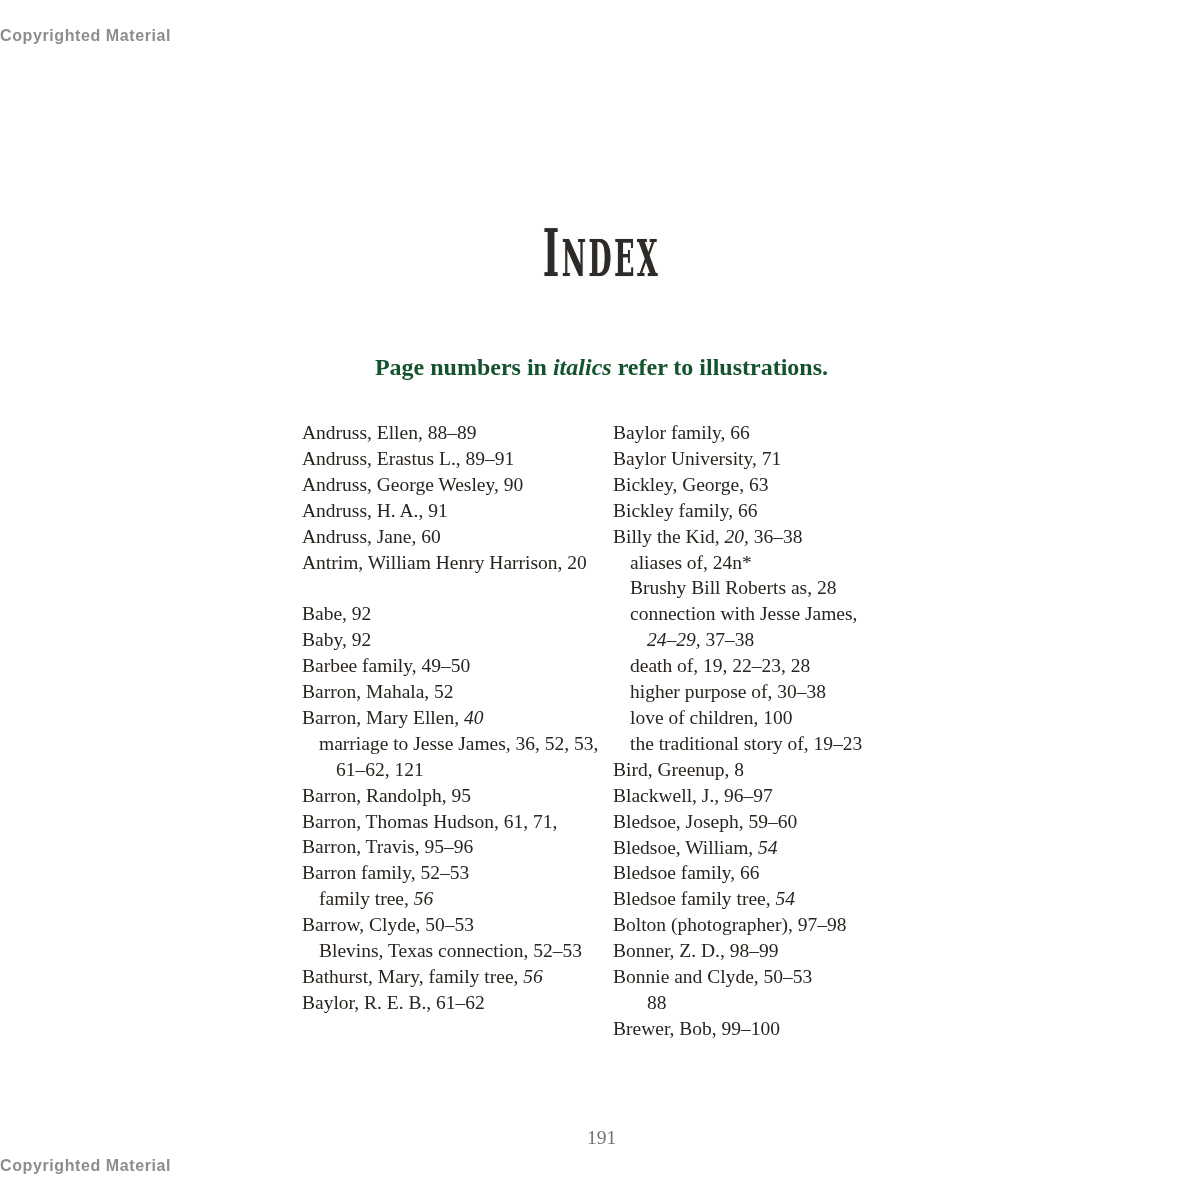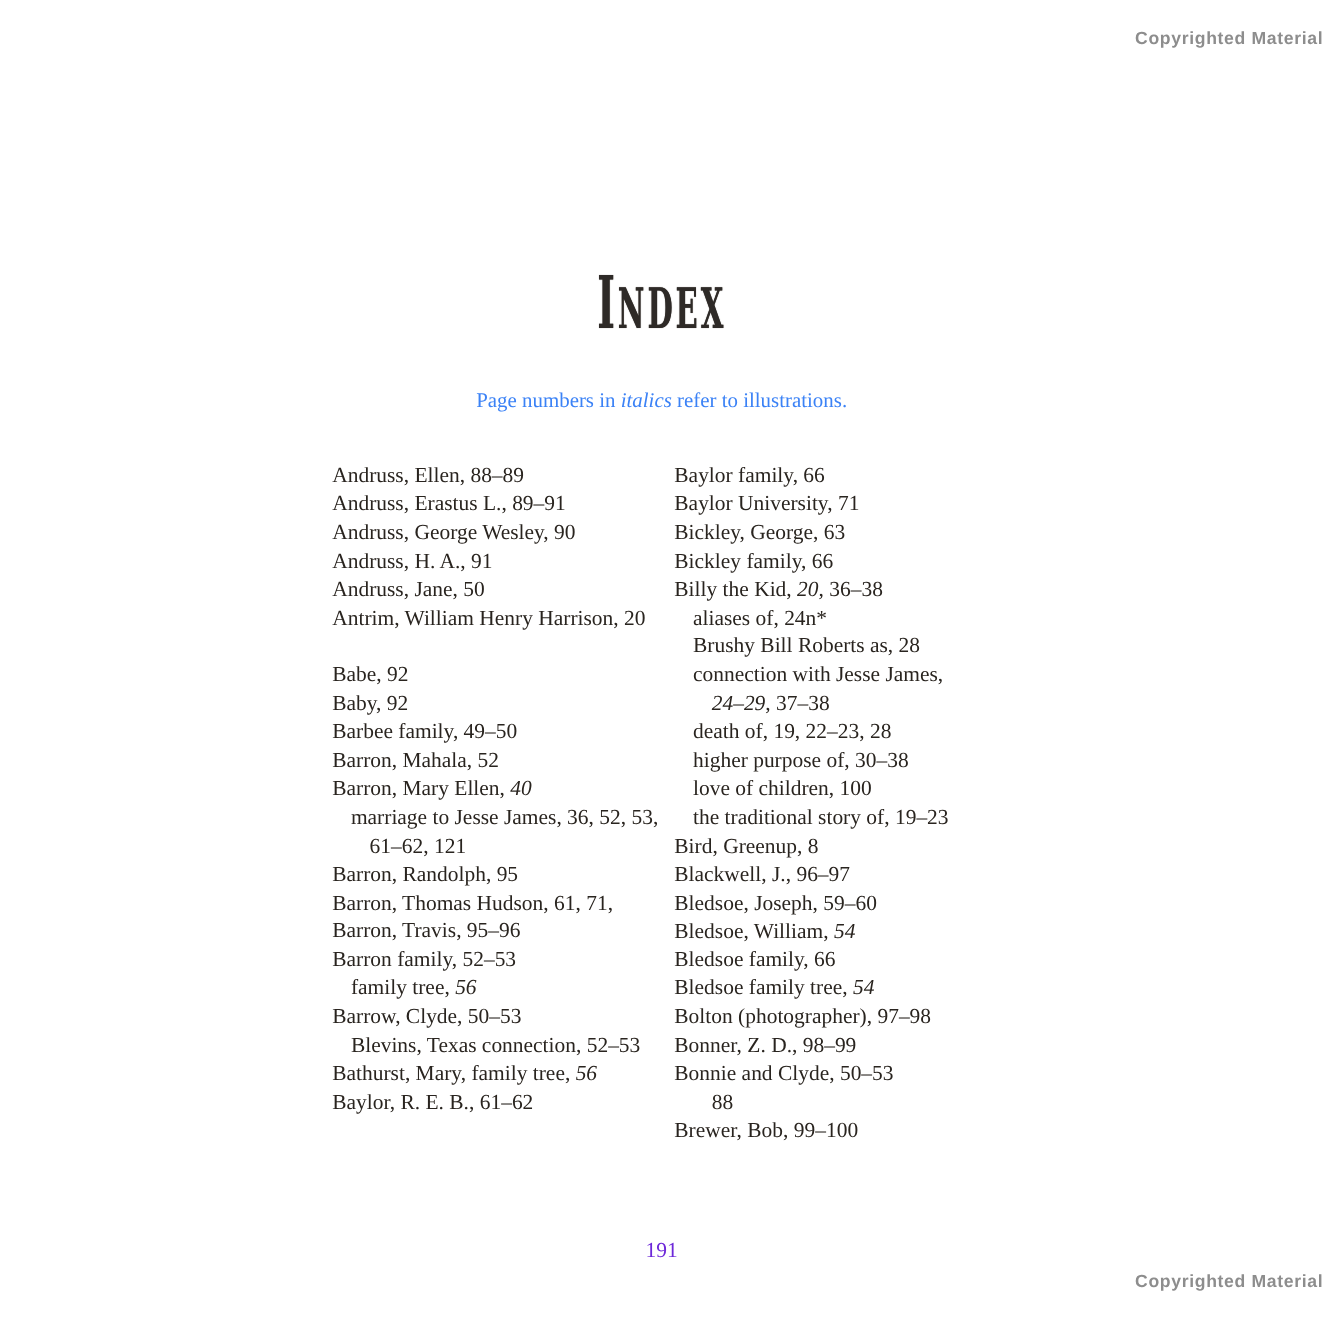--- a/index.html
+++ b/index.html
@@ -11,33 +11,33 @@
     width: 1203px;
     height: 1203px;
     position: relative;
     overflow: hidden;
     font-family: "Liberation Serif", "DejaVu Serif", serif;
     color: #29241f;
   }
   .copyright {
     position: absolute;
     width: 100%;
-    text-align: right;
+    text-align: left;
     font-family: "Liberation Sans", "DejaVu Sans", sans-serif;
     font-weight: bold;
     font-size: 16px;
     letter-spacing: 0.6px;
     color: #8d8d8d;
   }
   .copyright-top { top: 27px; }
   .copyright-bottom { top: 1157px; }
 
   .title-wrap {
     position: absolute;
-    top: 242px;
+    top: 220px;
     width: 100%;
     text-align: center;
   }
   .title-inner {
     display: inline-block;
     transform: scaleX(0.52);
     transform-origin: center top;
     white-space: nowrap;
     font-family: "DejaVu Serif", "Liberation Serif", serif;
     font-weight: bold;
@@ -54,22 +54,23 @@
     font-size: 51px;
     line-height: 1;
     vertical-align: baseline;
   }
 
   .subtitle {
     position: absolute;
     top: 354px;
     width: 100%;
     text-align: center;
-    font-size: 19px;
-    color: #3b82f6;
+    font-size: 24px;
+    color: #14532d;
+    font-weight: bold;
   }
   .subtitle .ital { font-style: italic; }
 
   .columns {
     position: absolute;
     top: 420px;
     left: 302px;
     display: flex;
   }
   .col {
@@ -83,41 +84,41 @@
   .index-entry.indent-2 { padding-left: 34px; }
   .index-spacer { height: 25.9px; }
   .ital { font-style: italic; }
 
   .page-number {
     position: absolute;
     top: 1127px;
     width: 100%;
     text-align: center;
     font-size: 19.5px;
-    color: #6d28d9;
+    color: #737373;
   }
 </style>
 </head>
 <body>
 
 <div class="copyright copyright-top">Copyrighted Material</div>
 
 <div class="title-wrap">
   <span class="title-inner"><span class="title-initial">I</span><span class="title-rest">NDEX</span></span>
 </div>
 
 <div class="subtitle"><span>Page numbers in </span><span class="ital">italics</span><span> refer to illustrations.</span></div>
 
 <div class="columns">
   <div class="col">
       <div class="index-entry indent-0"><span>Andruss, Ellen, 88–89</span></div>
       <div class="index-entry indent-0"><span>Andruss, Erastus L., 89–91</span></div>
       <div class="index-entry indent-0"><span>Andruss, George Wesley, 90</span></div>
       <div class="index-entry indent-0"><span>Andruss, H. A., 91</span></div>
-      <div class="index-entry indent-0"><span>Andruss, Jane, 50</span></div>
+      <div class="index-entry indent-0"><span>Andruss, Jane, 60</span></div>
       <div class="index-entry indent-0"><span>Antrim, William Henry Harrison, 20</span></div>
       <div class="index-spacer"></div>
       <div class="index-entry indent-0"><span>Babe, 92</span></div>
       <div class="index-entry indent-0"><span>Baby, 92</span></div>
       <div class="index-entry indent-0"><span>Barbee family, 49–50</span></div>
       <div class="index-entry indent-0"><span>Barron, Mahala, 52</span></div>
       <div class="index-entry indent-0"><span>Barron, Mary Ellen, </span><span class="ital">40</span></div>
       <div class="index-entry indent-1"><span>marriage to Jesse James, 36, 52, 53,</span></div>
       <div class="index-entry indent-2"><span>61–62, 121</span></div>
       <div class="index-entry indent-0"><span>Barron, Randolph, 95</span></div>

